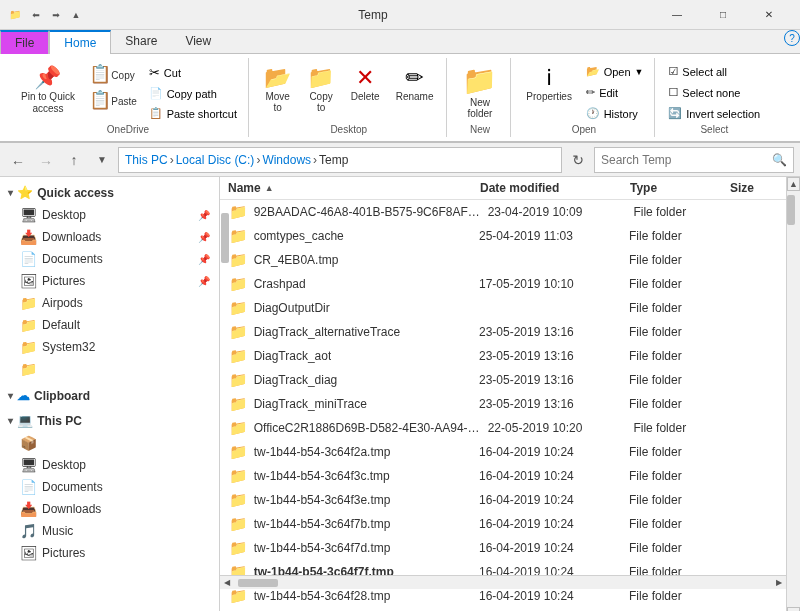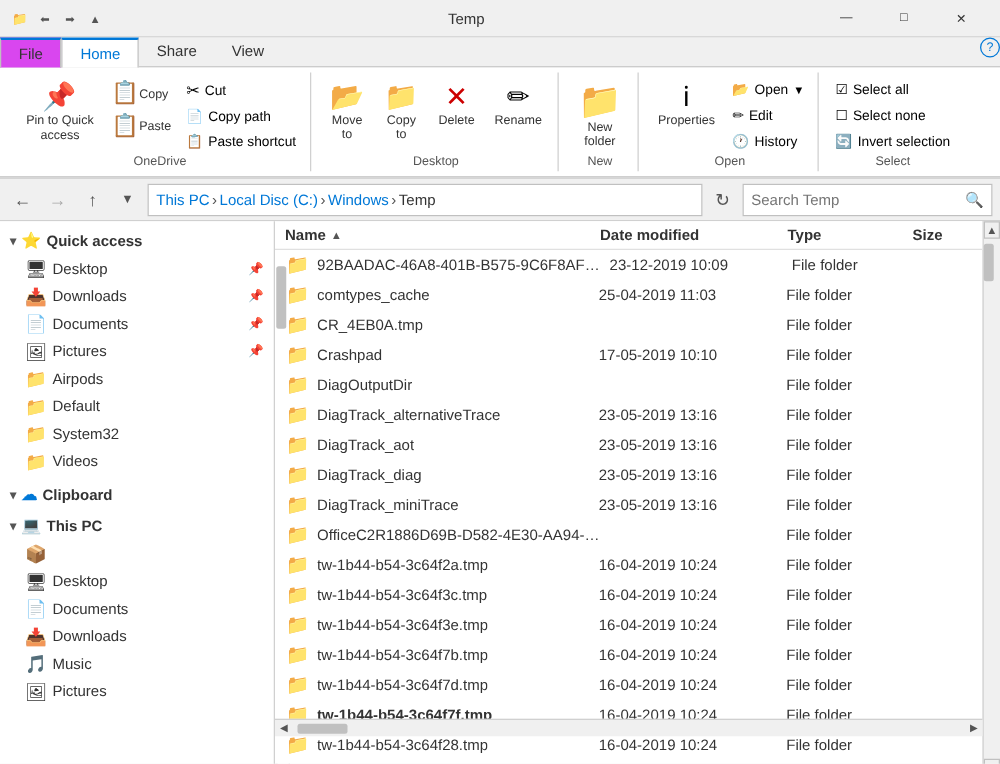--- a/index.html
+++ b/index.html
@@ -270,21 +270,20 @@
       <div class="sidebar-item sidebar-indent">
         <span class="item-icon">📁</span>
         <span class="item-label">Default</span>
       </div>
       <div class="sidebar-item sidebar-indent">
         <span class="item-icon">📁</span>
         <span class="item-label">System32</span>
       </div>
       <div class="sidebar-item sidebar-indent">
         <span class="item-icon">📁</span>
-        <span class="item-label">Videos</span>
       </div>
 
       <div class="sidebar-header" style="margin-top:4px;">
         <span class="chevron">▾</span>
         <span style="font-size:13px; color:#0078d7;">☁</span>
         <span>Clipboard</span>
       </div>
 
       <div class="sidebar-header" style="margin-top:2px;">
         <span class="chevron">▾</span>
@@ -337,21 +336,21 @@
       <div class="col-size">Size</div>
     </div>
 
     <div class="file-list-body">
 
     <div class="file-row">
       <div class="col-name">
         <span style="font-size:15px; color:#e8a000; flex-shrink:0;">📁</span>
         <span style="overflow:hidden; text-overflow:ellipsis; white-space:nowrap; max-width:230px;">92BAADAC-46A8-401B-B575-9C6F8AFF6...</span>
       </div>
-      <div class="col-date">23-12-2019 10:09</div>
+      <div class="col-date">23-04-2019 10:09</div>
       <div class="col-type">File folder</div>
       <div class="col-size"></div>
     </div>
         <div class="file-row">
       <div class="col-name">
         <span style="font-size:15px; color:#e8a000; flex-shrink:0;">📁</span>
         <span style="overflow:hidden; text-overflow:ellipsis; white-space:nowrap; max-width:230px;">comtypes_cache</span>
       </div>
       <div class="col-date">25-04-2019 11:03</div>
       <div class="col-type">File folder</div>
@@ -416,20 +415,21 @@
       </div>
       <div class="col-date">23-05-2019 13:16</div>
       <div class="col-type">File folder</div>
       <div class="col-size"></div>
     </div>
         <div class="file-row">
       <div class="col-name">
         <span style="font-size:15px; color:#e8a000; flex-shrink:0;">📁</span>
         <span style="overflow:hidden; text-overflow:ellipsis; white-space:nowrap; max-width:230px;">OfficeC2R1886D69B-D582-4E30-AA94-53...</span>
       </div>
+      <div class="col-date">22-05-2019 10:20</div>
       <div class="col-type">File folder</div>
       <div class="col-size"></div>
     </div>
         <div class="file-row">
       <div class="col-name">
         <span style="font-size:15px; color:#e8a000; flex-shrink:0;">📁</span>
         <span style="overflow:hidden; text-overflow:ellipsis; white-space:nowrap; max-width:230px;text-align:center;">tw-1b44-b54-3c64f2a.tmp</span>
       </div>
       <div class="col-date">16-04-2019 10:24</div>
       <div class="col-type">File folder</div>

